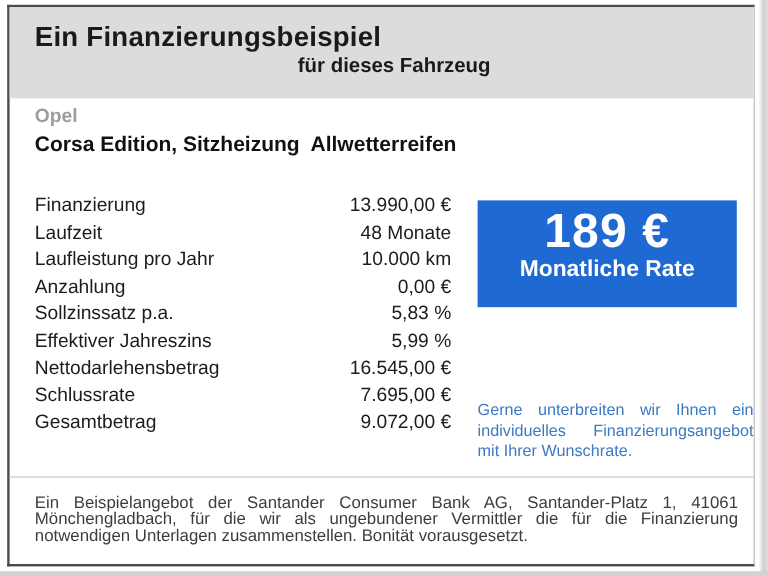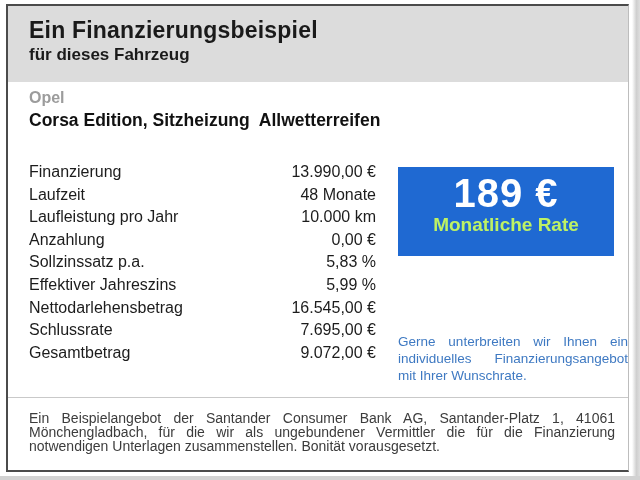--- a/index.html
+++ b/index.html
@@ -27,21 +27,21 @@
   }
   .header-band {
     position:absolute; left:0; top:0; right:0; height:76px;
     background:#dcdcdc; padding:11px 0 0 21px; box-sizing:border-box;
   }
   .page-title {
     font-size:23px; font-weight:bold; color:#1a1a1a;
     line-height:27px; letter-spacing:0.2px;
   }
   .page-subtitle {
-    font-size:17px; font-weight:bold; color:#1a1a1a; line-height:21px;
+    font-size:17px; font-weight:bold; color:#1a1a1a; line-height:21px;text-align:center;
   }
   .brand {
     position:absolute; left:21px; top:83px;
     font-size:16px; font-weight:bold; color:#9c9c9c;
   }
   .model {
     position:absolute; left:21px; top:104px;
     font-size:17.5px; font-weight:bold; color:#111111;
     white-space:pre-wrap;
   }
@@ -57,21 +57,21 @@
     position:absolute; left:390px; top:161px; width:216px; height:89px;
     background:#1f69d2;
     display:flex; flex-direction:column; align-items:center; justify-content:flex-start;
     padding-top:6px; box-sizing:border-box;
   }
   .rate-amount {
     color:#ffffff; font-weight:bold; font-size:40px; line-height:40px;
     letter-spacing:1px;
   }
   .rate-caption {
-    color:#bef264; font-weight:bold; font-size:19px; line-height:24px;
+    color:#ffffff; font-weight:bold; font-size:19px; line-height:24px;
   }
   .offer-note {
     position:absolute; left:390px; top:327px; width:230px;
     font-size:13.5px; line-height:17px; color:#3e79c2;
     text-align:justify;
   }
   .footer-divider {
     position:absolute; left:0px; right:0px; top:391px;
     border-top:1px solid #c9c9c9; height:0;
   }

